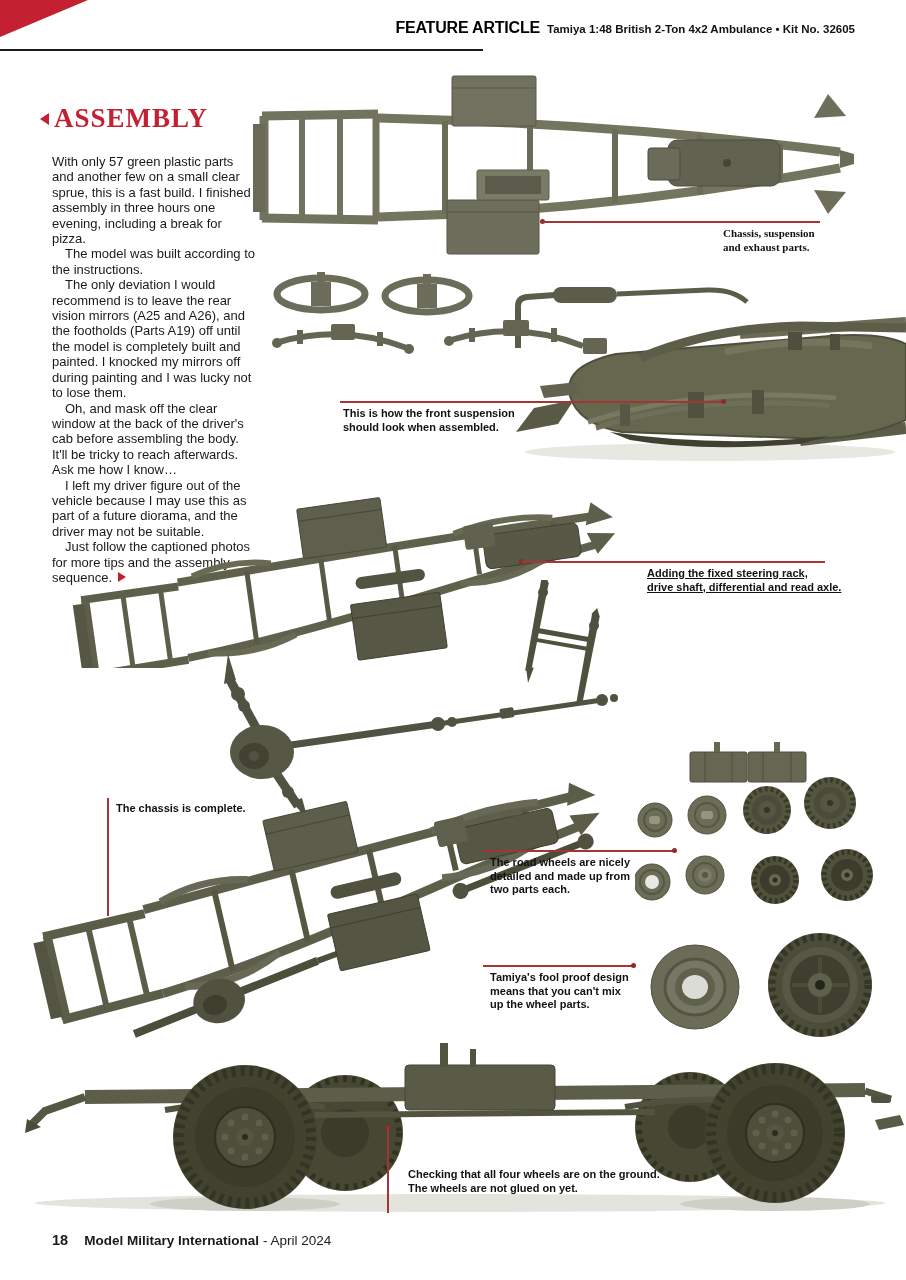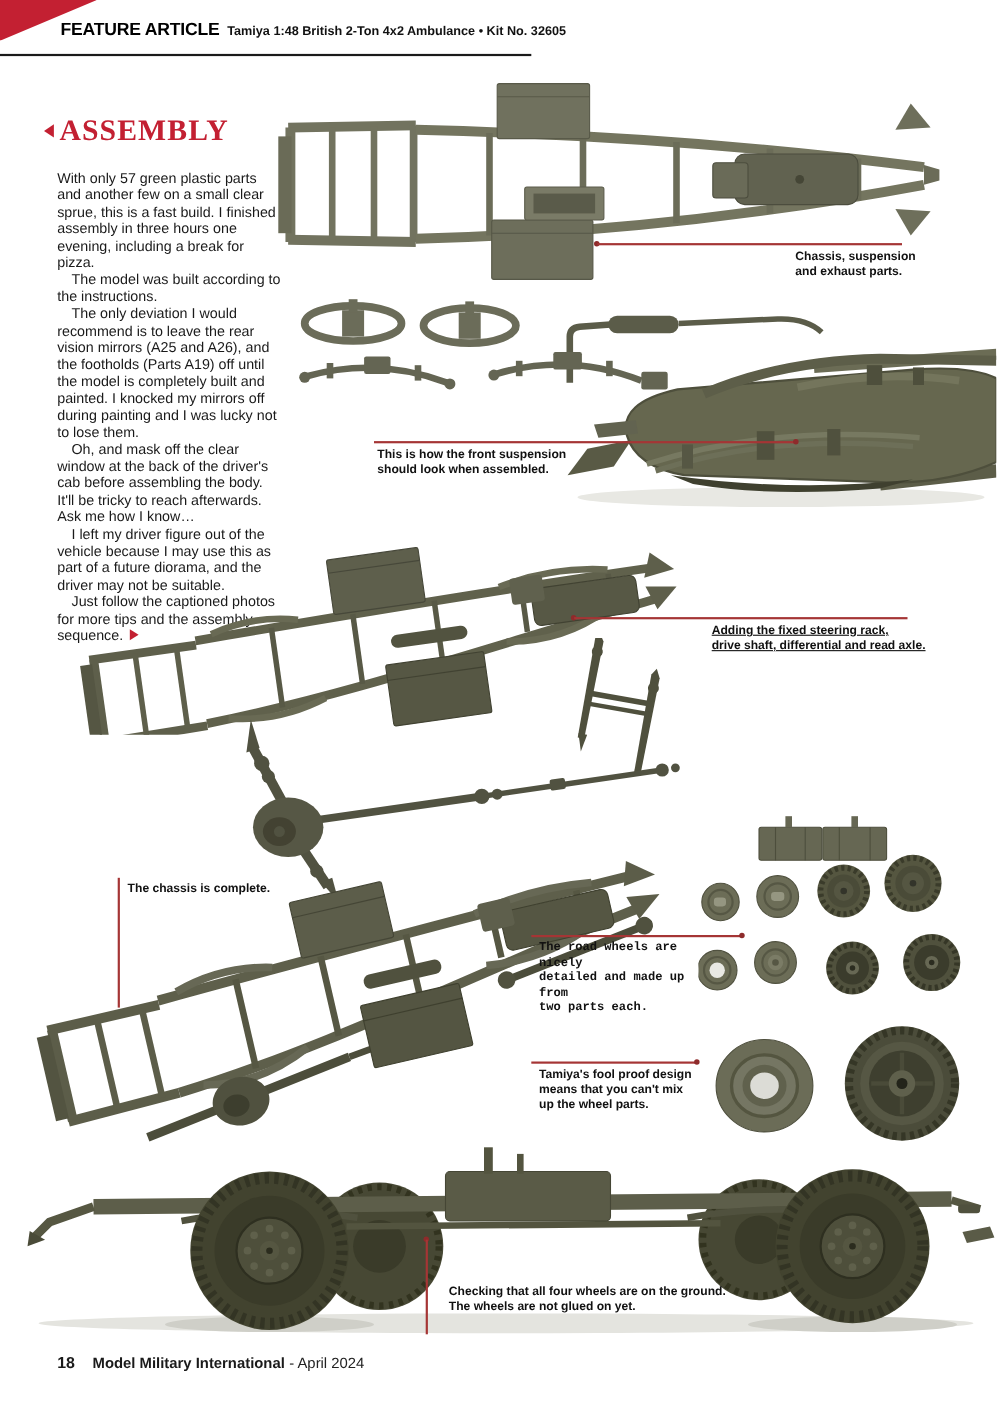--- a/index.html
+++ b/index.html
@@ -2,21 +2,21 @@
 <html><head>
 <meta charset="utf-8">
 <style>
   html,body{margin:0;padding:0;background:#ffffff;}
   #page{position:relative;width:906px;height:1280px;background:#ffffff;overflow:hidden;
         font-family:"Liberation Sans",sans-serif;color:#1a1a1a;}
 
   
   .corner-flash{position:absolute;left:0;top:0;width:88px;height:37px;background:#c32032;
                 clip-path:polygon(0 0,100% 0,0 100%);}
-  .header-row{position:absolute;left:55px;top:19px;width:800px;white-space:nowrap;}
+  .header-row{position:absolute;left:55px;top:19px;width:800px;white-space:nowrap;text-align:right;}
   .feature-title{font-weight:bold;font-size:16px;letter-spacing:-0.2px;color:#000;}
   .feature-sub{font-size:11.5px;font-weight:bold;color:#111;margin-left:7px;}
   .header-rule{position:absolute;left:0;top:49px;width:483px;height:2px;background:#1a1a1a;}
 
   
   .assembly-head{position:absolute;left:40px;top:103px;display:flex;align-items:center;}
   .tri-left{width:0;height:0;border-top:6px solid transparent;border-bottom:6px solid transparent;
             border-right:9px solid #c32032;margin-right:5px;}
   .assembly-title{font-family:"Liberation Serif",serif;font-weight:bold;font-size:27px;
                   color:#c32032;letter-spacing:1px;}
@@ -399,21 +399,21 @@
         </g>
         <circle cx="760" cy="98" r="9" fill="#555641"></circle>
           <circle cx="760" cy="98" r="3" fill="#2b2c1e"></circle>
       </g>
       <path d="M860,85 L885,80 L889,90 L864,95 Z" fill="#5a5b47"></path>
     </svg>
   </figure>
 
   <div class="lead-dot" style="left:540px;top:219px;"></div>
   <div class="lead-h" style="left:543px;top:221px;width:277px;"></div>
-  <div class="cap" style="left:723px;top:227px;width:120px;">
+  <div class="cap" style="left:723px;top:227px;width:120px;font-family:Liberation Serif, serif;">
     <div>Chassis, suspension</div>
     <div>and exhaust parts.</div>
   </div>
 
   <div class="lead-h" style="left:340px;top:401px;width:383px;"></div>
   <div class="lead-dot" style="left:721px;top:399px;"></div>
   <div class="cap" style="left:343px;top:407px;width:190px;">
     <div>This is how the front suspension</div>
     <div>should look when assembled.</div>
   </div>
@@ -425,21 +425,21 @@
     <div>drive shaft, differential and read axle.</div>
   </div>
 
   <div class="lead-v" style="left:107px;top:798px;height:118px;"></div>
   <div class="cap" style="left:116px;top:802px;width:150px;">
     <div>The chassis is complete.</div>
   </div>
 
   <div class="lead-h" style="left:483px;top:850px;width:191px;"></div>
   <div class="lead-dot" style="left:672px;top:848px;"></div>
-  <div class="cap" style="left:490px;top:856px;width:150px;font-family:Liberation Mono, monospace;">
+  <div class="cap" style="left:490px;top:856px;width:150px;">
     <div>The road wheels are nicely</div>
     <div>detailed and made up from</div>
     <div>two parts each.</div>
   </div>
 
   <div class="lead-h" style="left:483px;top:965px;width:150px;"></div>
   <div class="lead-dot" style="left:631px;top:963px;"></div>
   <div class="cap" style="left:490px;top:971px;width:145px;">
     <div>Tamiya's fool proof design</div>
     <div>means that you can't mix</div>

